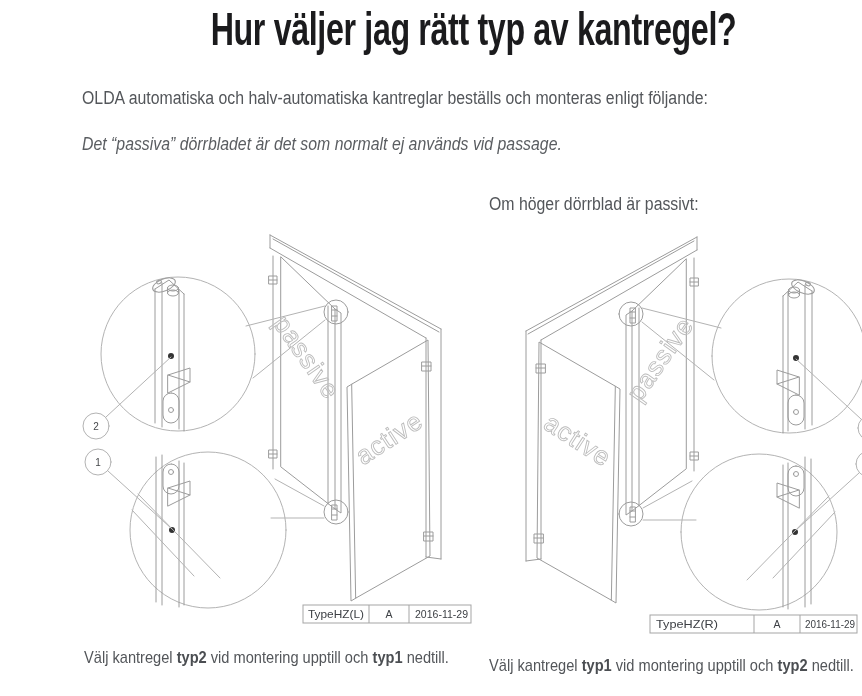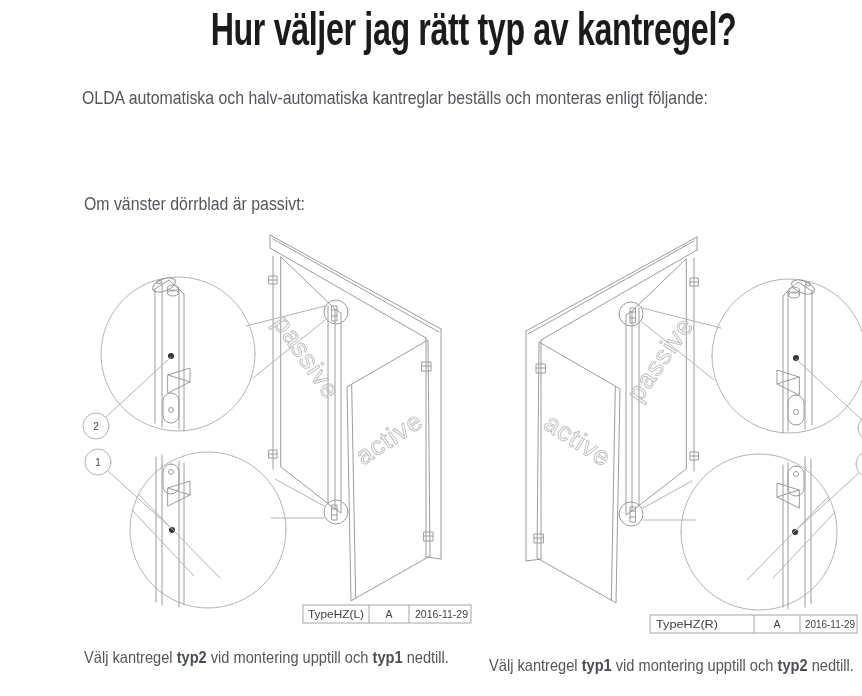--- a/index.html
+++ b/index.html
@@ -33,23 +33,24 @@
 </style>
 </head>
 <body>
 
 <div class="page">
 
   <h1 class="h1"><span class="cxc">Hur väljer jag rätt typ av kantregel?</span></h1>
 
   <p class="para intro"><span class="cx">OLDA automatiska och halv-automatiska kantreglar beställs och monteras enligt följande:</span></p>
 
+  <p class="para note"><span class="cx">Det “passiva” dörrbladet är det som normalt ej används vid passage.</span></p>
 
-  <p class="para colhead-l"><span class="cx">Om vänster dörrblad är passivt:</span></p>
 
+  <p class="para colhead-r"><span class="cx">Om höger dörrblad är passivt:</span></p>
 
   <svg class="hidden-defs" aria-hidden="true">
     <defs>
       <g id="lw" stroke="#9c9c9c" fill="none" stroke-width="1" stroke-linejoin="round" stroke-linecap="round">
         <g>
           <path d="M198,9 L369,103 M198,9 L198,22 M201,13 L367,106 M198,22 L354,112 M369,103 L369,333 M354,112 L354,331 M354,331 L369,333"></path>
           <path d="M201,30 L201,243"></path>
           <path d="M197,50 h8 v8 h-8 z M197,54 h8 M197,224 h8 v8 h-8 z M197,228 h8"></path>
           <path d="M350,136 h9 v9 h-9 z M350,140 h9 M352,306 h9 v9 h-9 z M352,310 h9"></path>
         </g>

